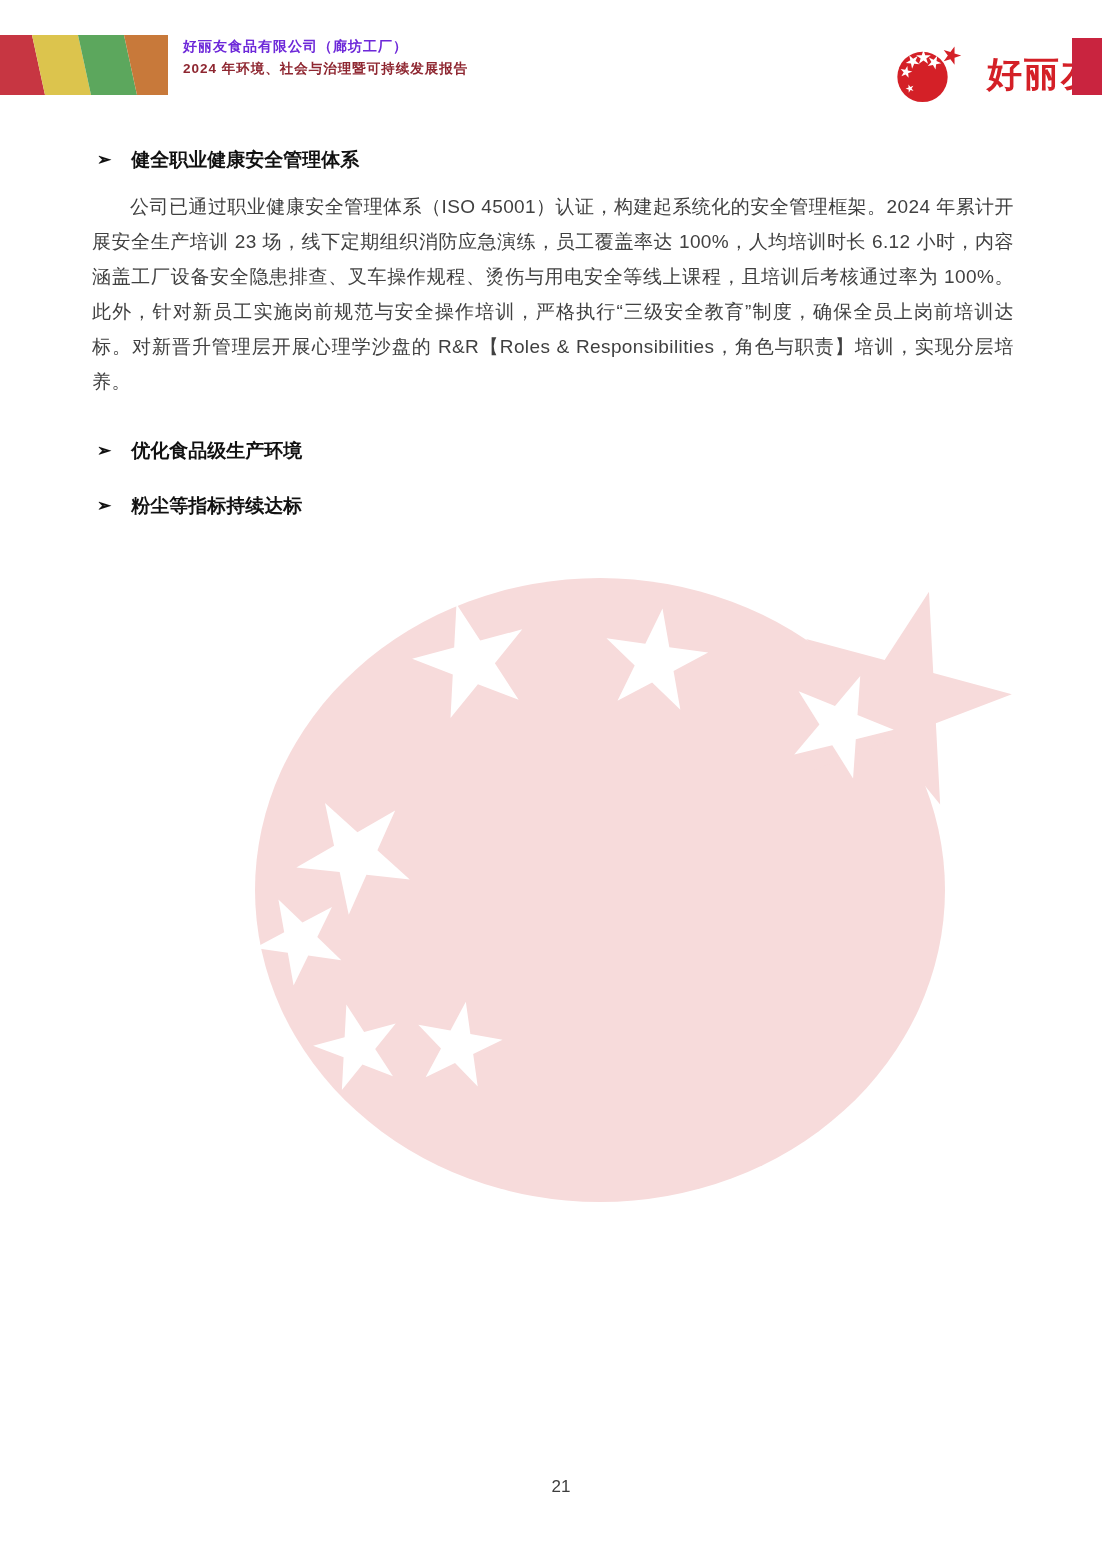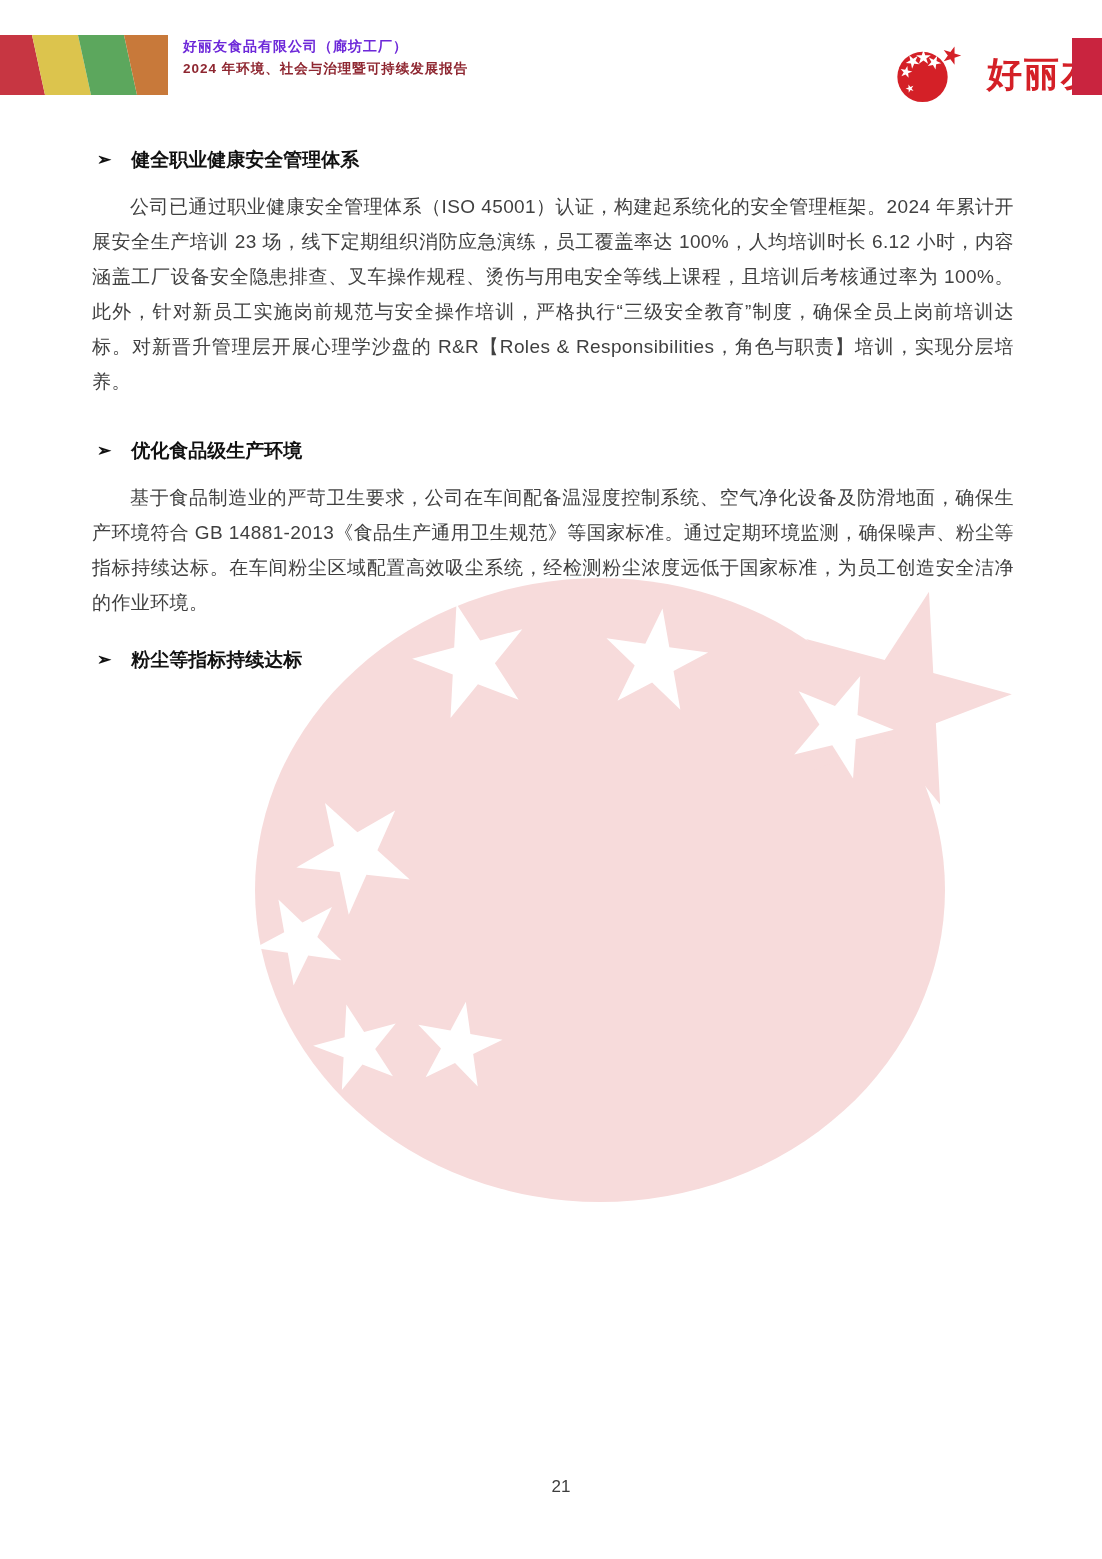--- a/index.html
+++ b/index.html
@@ -95,21 +95,20 @@
       <span>健全职业健康安全管理体系</span>
     </div>
     <p class="section-body">公司已通过职业健康安全管理体系（ISO 45001）认证，构建起系统化的安全管理框架。2024 年累计开展安全生产培训 23 场，线下定期组织消防应急演练，员工覆盖率达 100%，人均培训时长 6.12 小时，内容涵盖工厂设备安全隐患排查、叉车操作规程、烫伤与用电安全等线上课程，且培训后考核通过率为 100%。此外，针对新员工实施岗前规范与安全操作培训，严格执行“三级安全教育”制度，确保全员上岗前培训达标。对新晋升管理层开展心理学沙盘的 R&amp;R【Roles &amp; Responsibilities，角色与职责】培训，实现分层培养。</p>
   </div>
 
   <div class="section">
     <div class="section-head">
       <span class="marker">➢</span>
       <span>优化食品级生产环境</span>
     </div>
-    <p class="section-body">基于食品制造业的严苛卫生要求，公司在车间配备温湿度控制系统、空气净化设备及防滑地面，确保生产环境符合 GB 14881-2013《食品生产通用卫生规范》等国家标准。通过定期环境监测，确保噪声、粉尘等指标持续达标。在车间粉尘区域配置高效吸尘系统，经检测粉尘浓度远低于国家标准，为员工创造安全洁净的作业环境。</p>
   </div>
 
   <div class="section tight">
     <div class="section-head">
       <span class="marker">➢</span>
       <span>粉尘等指标持续达标</span>
     </div>
   </div>
 
 </div>

